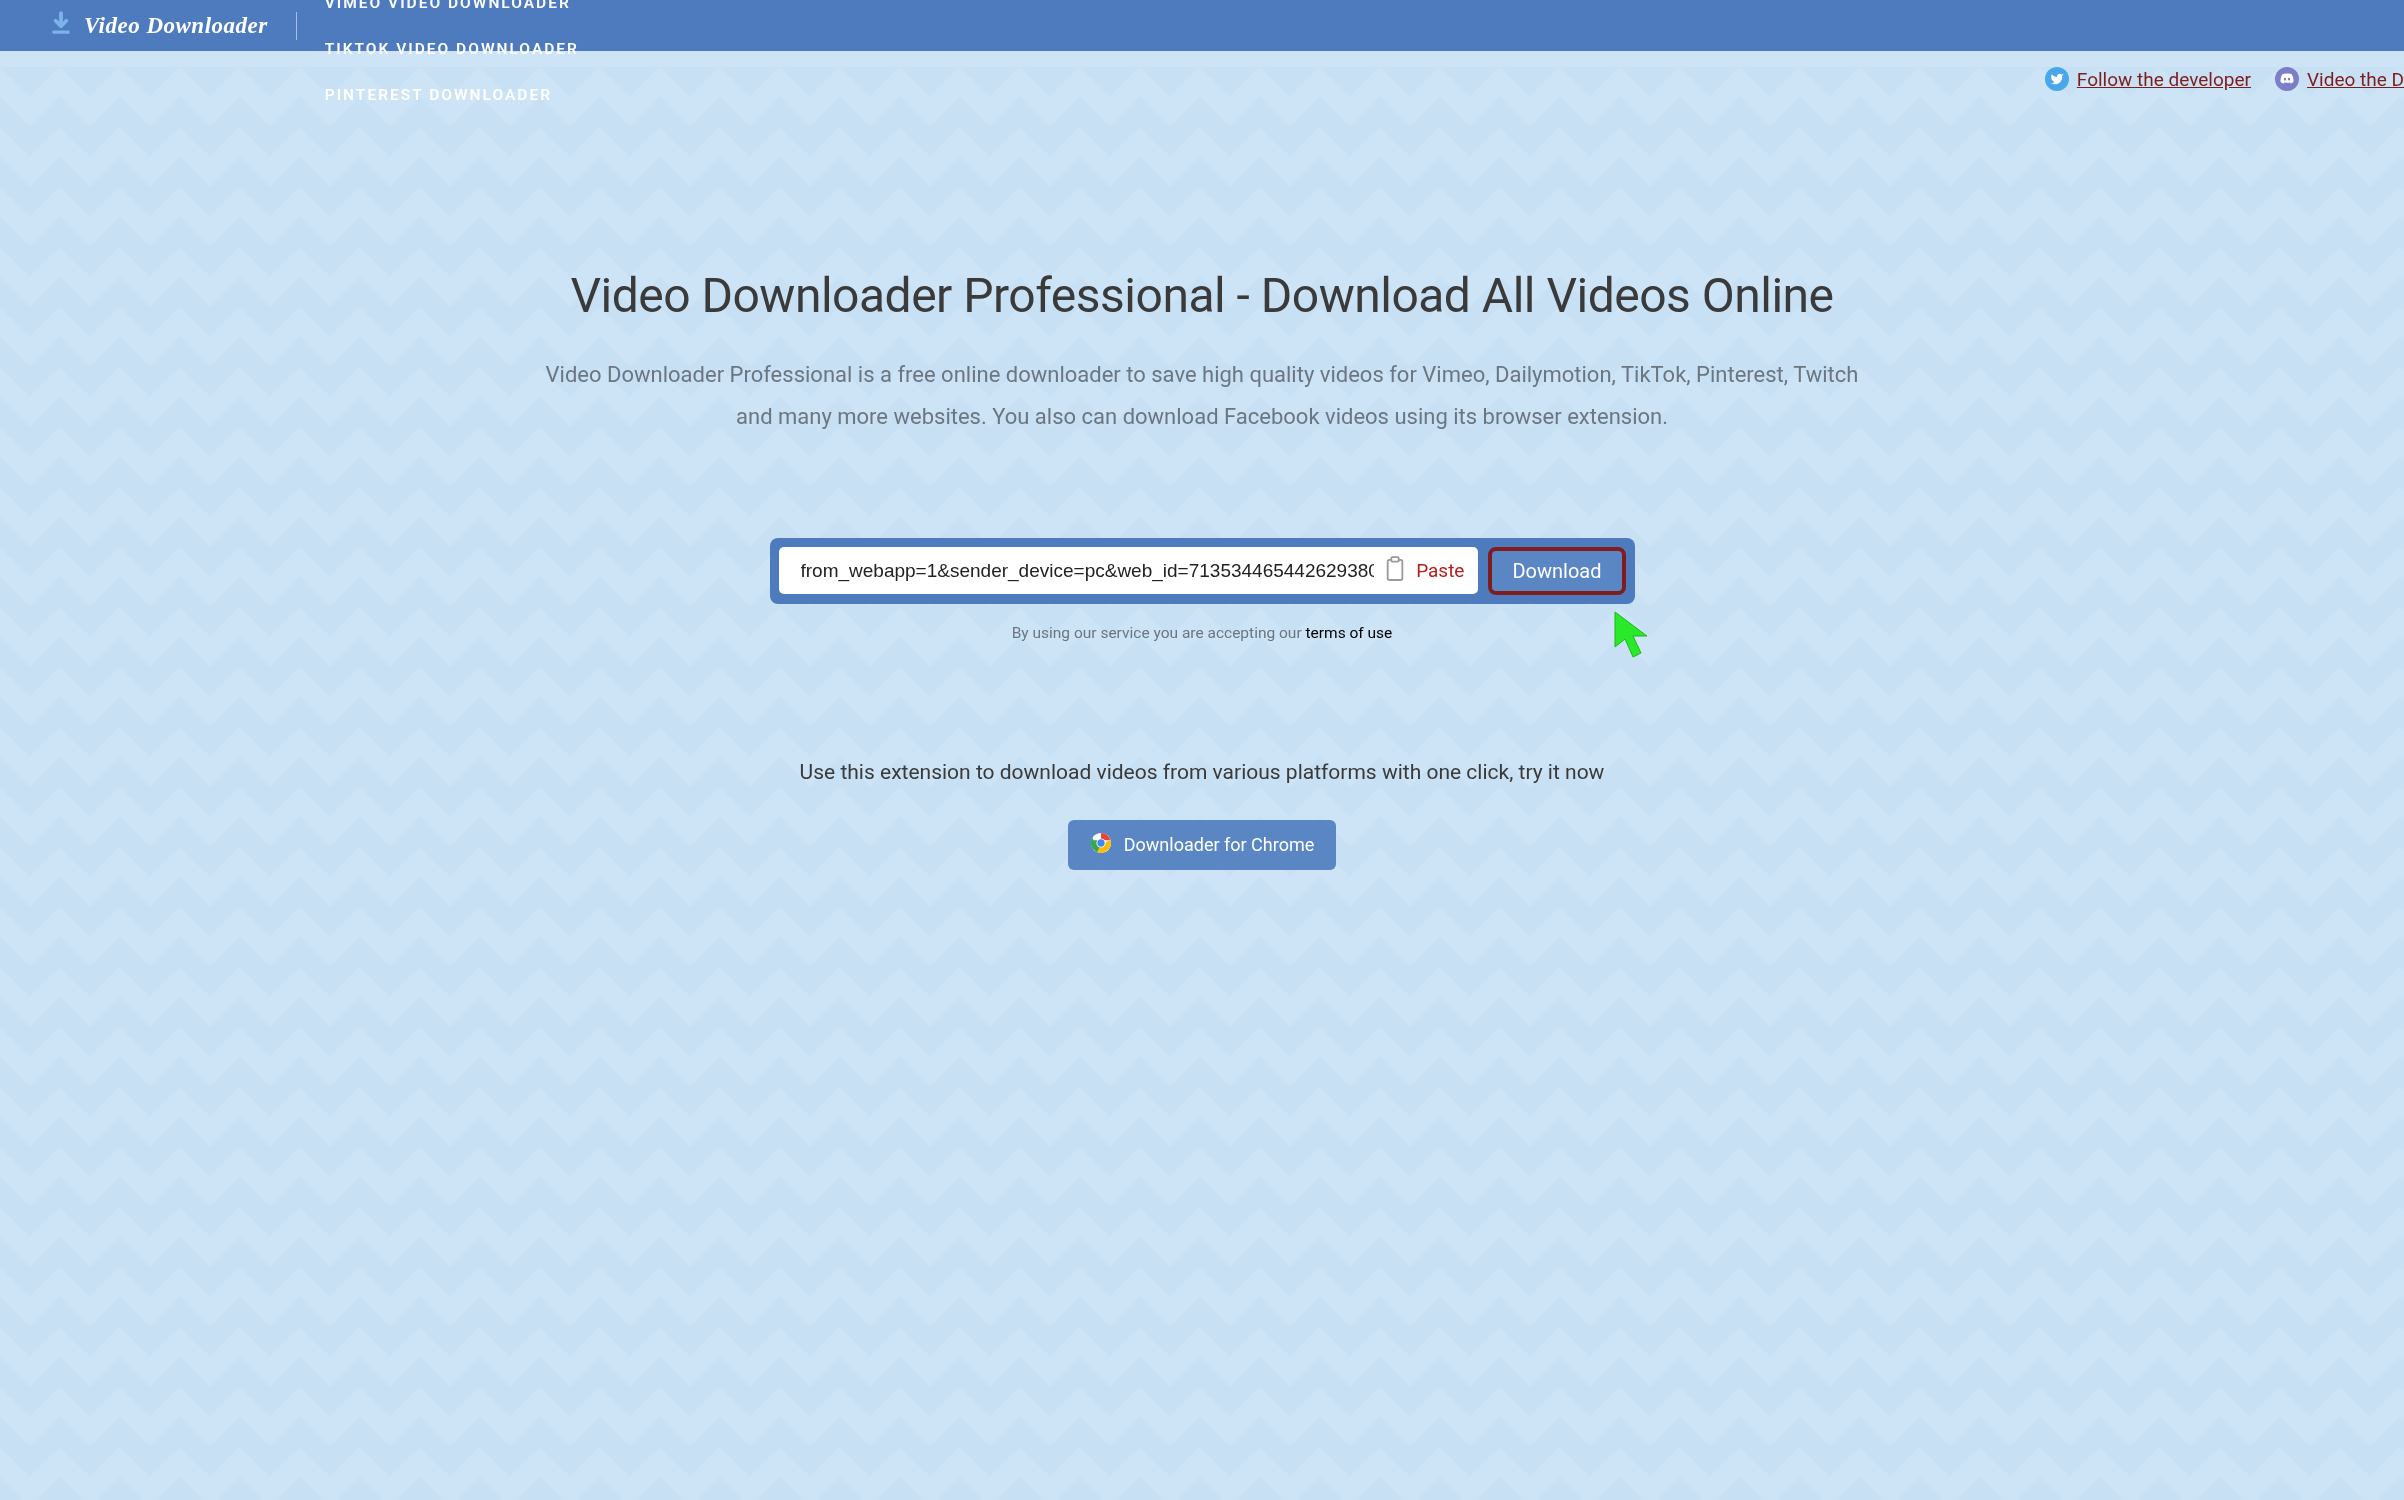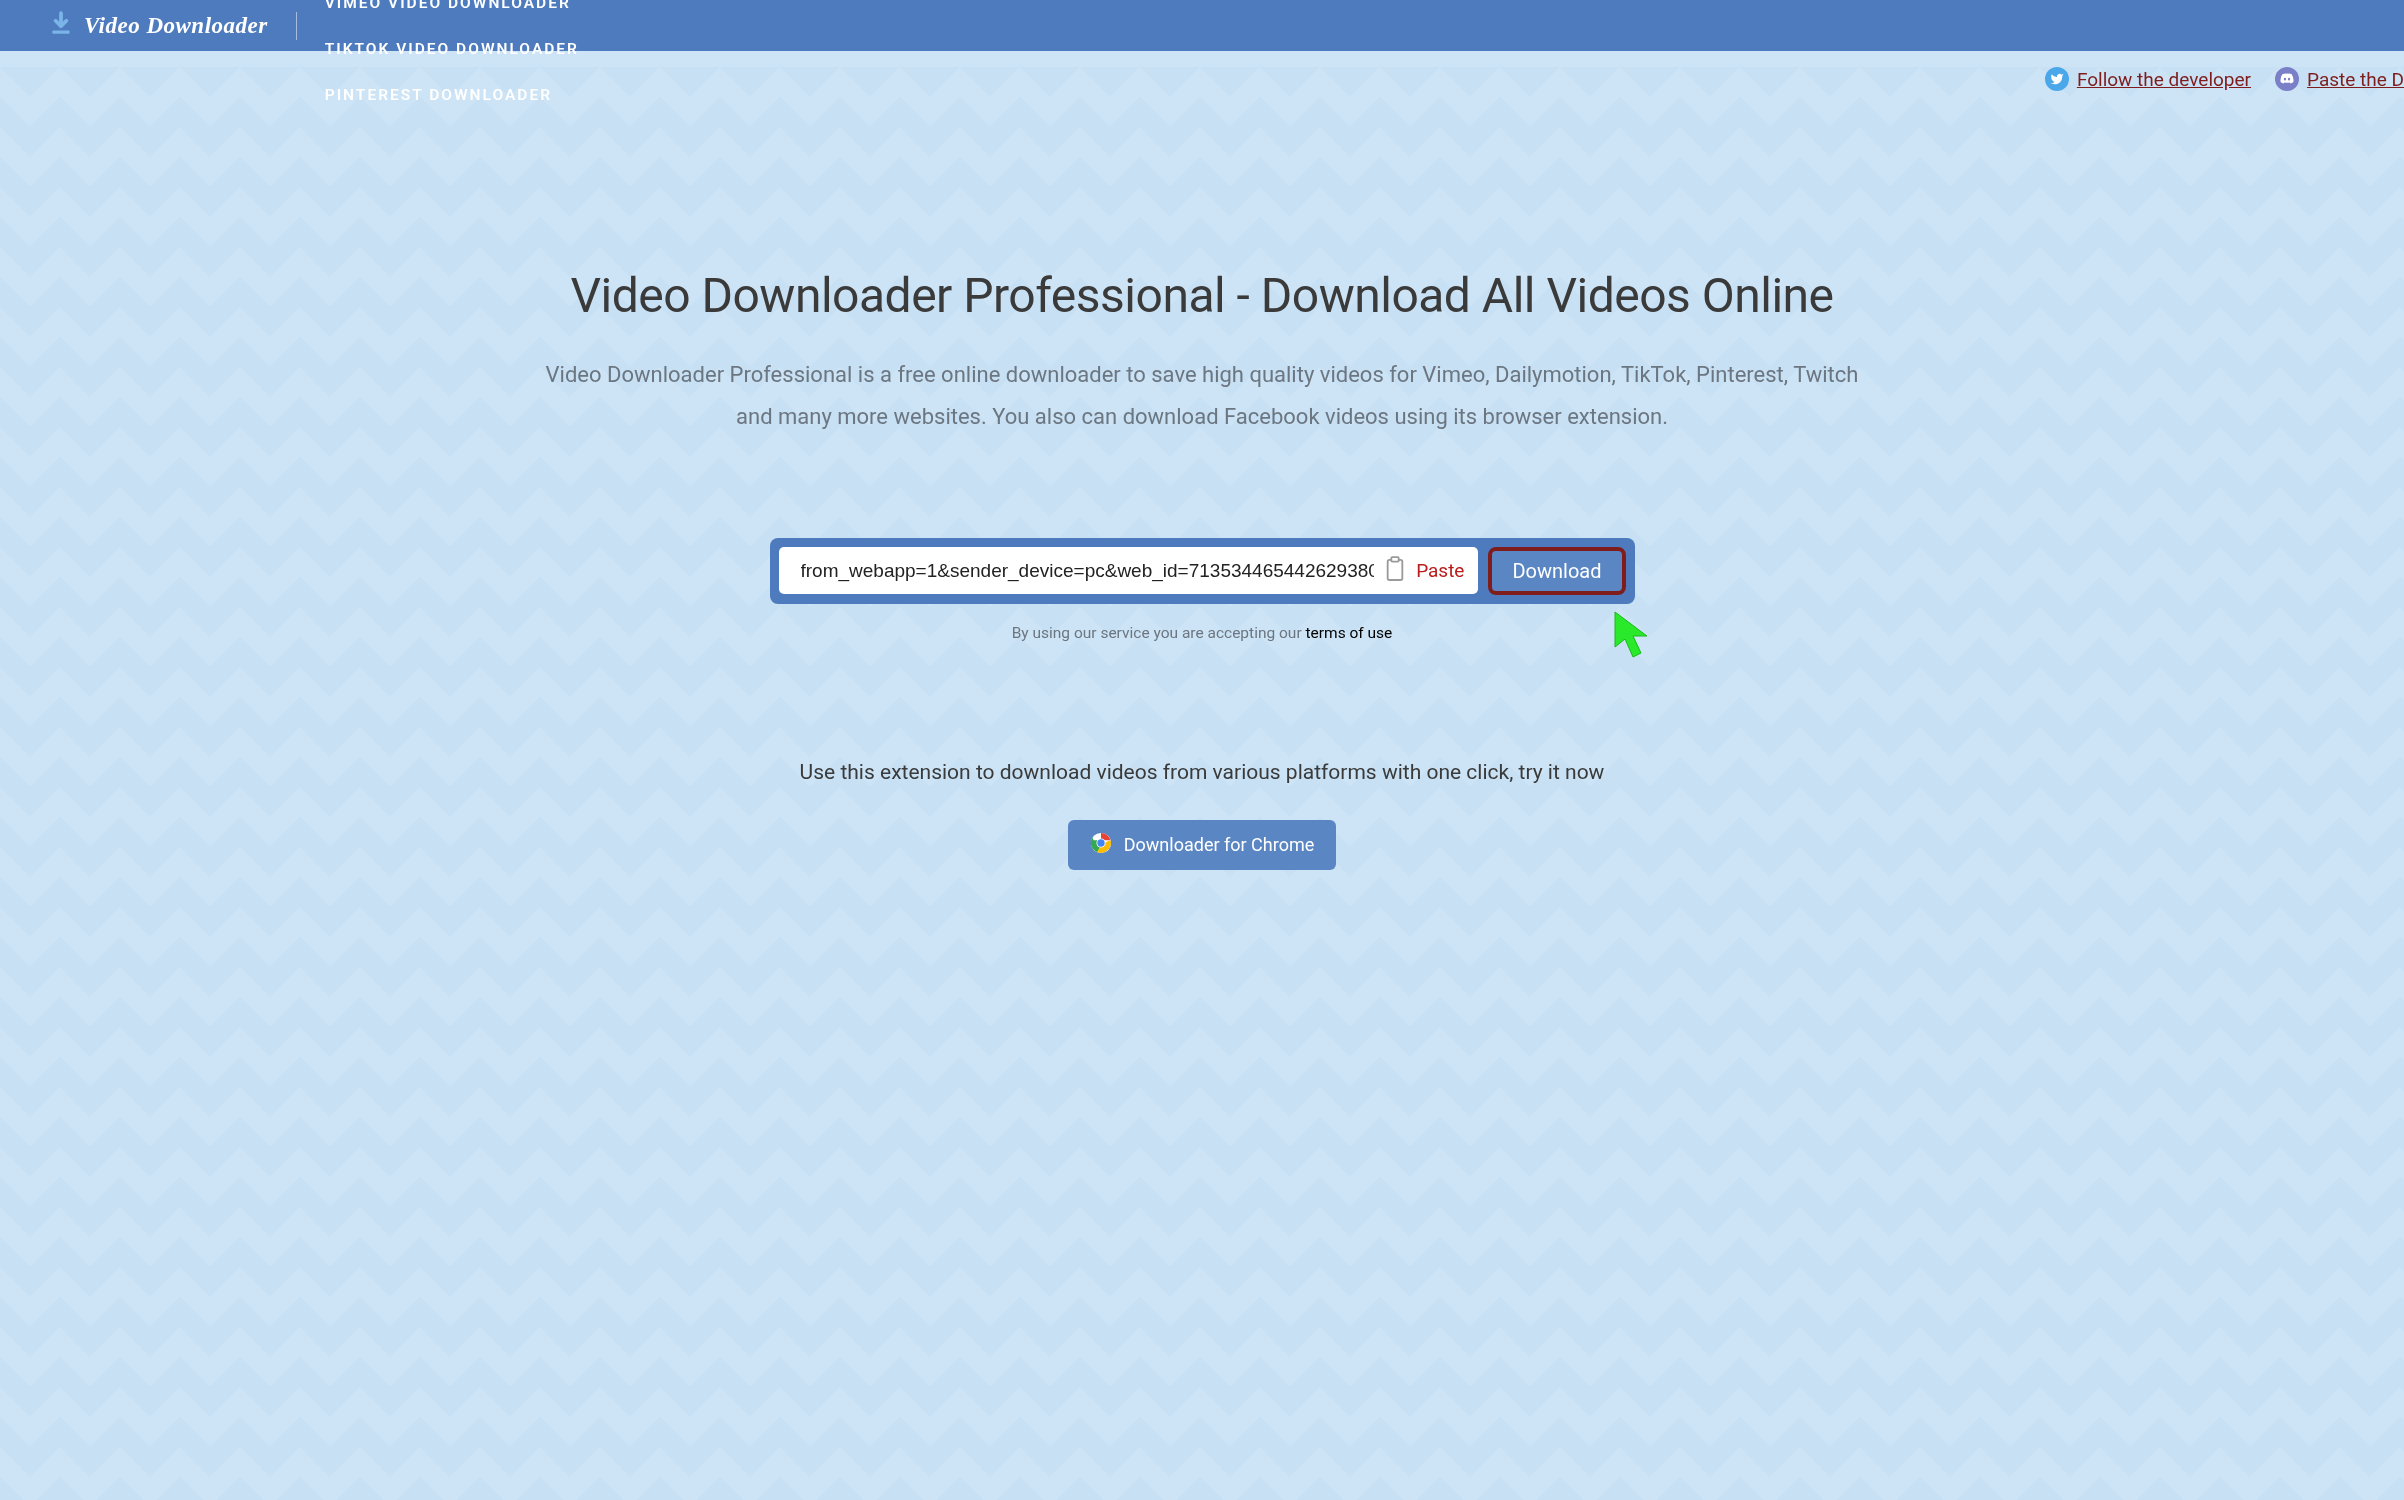--- a/index.html
+++ b/index.html
@@ -263,21 +263,21 @@
       </svg>
     </span>
     <a class="social-link"> Follow the developer</a>
   </div>
   <div class="social-item">
     <span class="social-icon-circle discord-circle">
       <svg width="14" height="14" viewBox="0 0 24 24" fill="#fff">
         <path d="M20 4a18 18 0 0 0-4.5-1.4l-.2.4a16 16 0 0 1 4 1.3 14 14 0 0 0-12.6 0 16 16 0 0 1 4-1.3l-.2-.4A18 18 0 0 0 4 4 19 19 0 0 0 1 17a18 18 0 0 0 5.5 2.8l1-1.6a11 11 0 0 1-1.8-.9l.4-.3a13 13 0 0 0 11.8 0l.4.3a11 11 0 0 1-1.8.9l1 1.6A18 18 0 0 0 23 17 19 19 0 0 0 20 4zM8.5 14.5A2 2 0 0 1 6.7 12.3 2 2 0 0 1 8.5 10a2 2 0 0 1 1.8 2.3 2 2 0 0 1-1.8 2.2zm7 0a2 2 0 0 1-1.8-2.2A2 2 0 0 1 15.5 10a2 2 0 0 1 1.8 2.3 2 2 0 0 1-1.8 2.2z"></path>
       </svg>
     </span>
-    <a class="social-link"> Paste the D</a>
+    <a class="social-link"> Video the D</a>
   </div>
 </div>
 
 <div class="content-wrap">
 
 <section class="hero">
   <h1 class="hero-title">Video Downloader Professional - Download All Videos Online</h1>
   <p class="hero-sub">Video Downloader Professional is a free online downloader to save high quality videos for Vimeo, Dailymotion, TikTok, Pinterest, Twitch and many more websites. You also can download Facebook videos using its browser extension.</p>
 </section>
 

